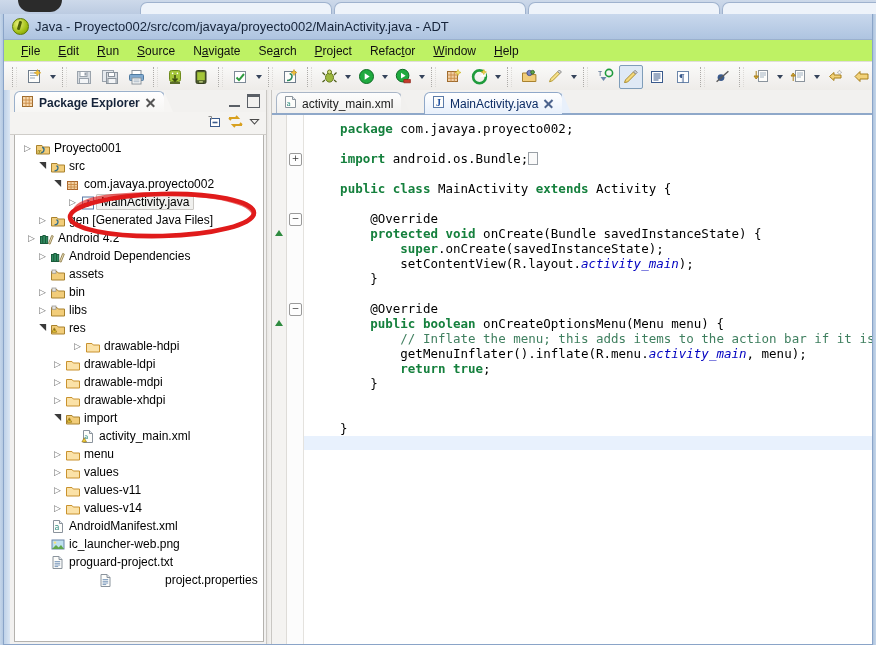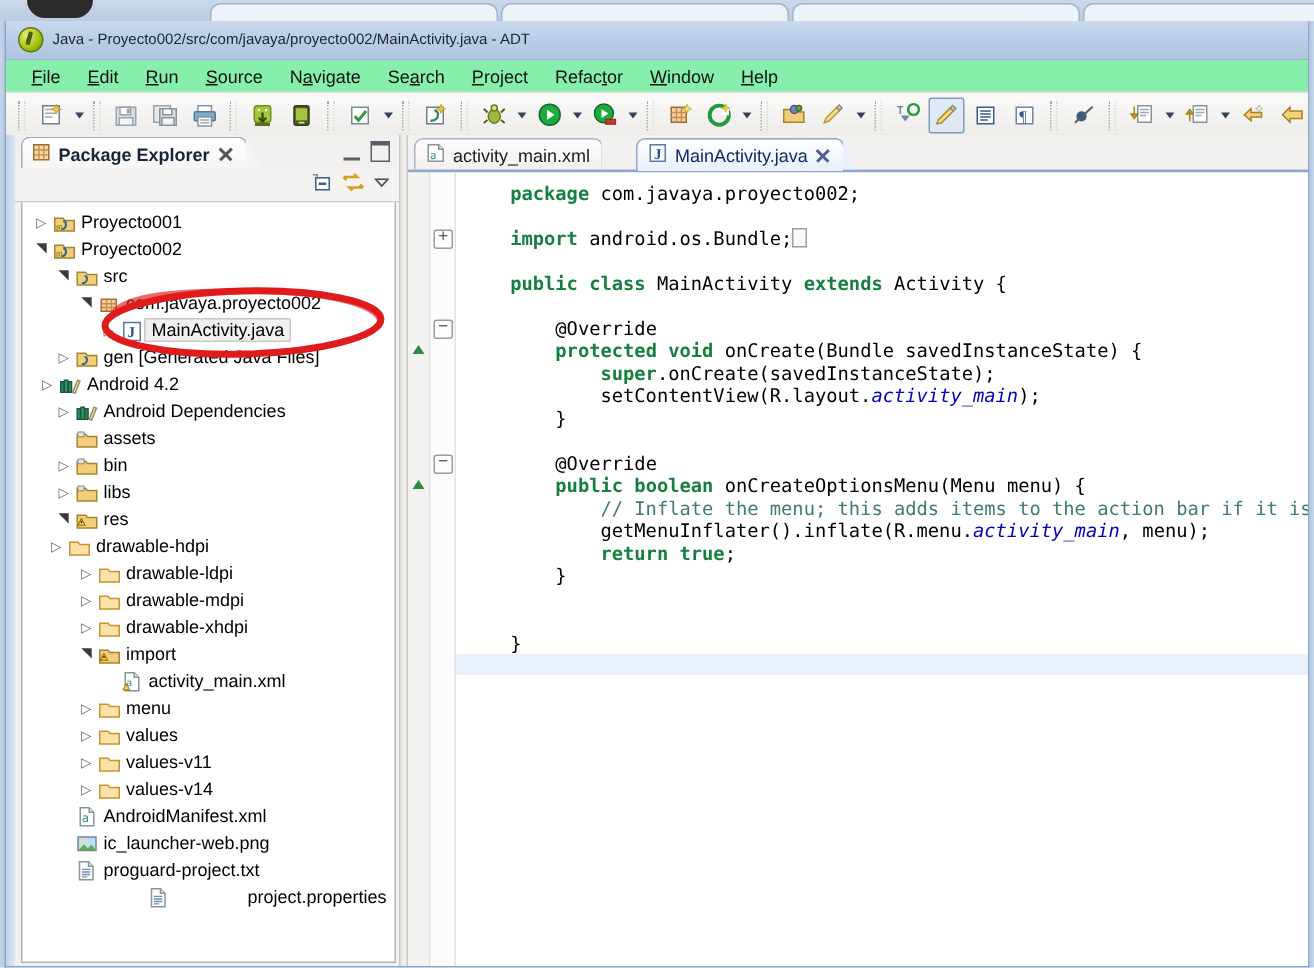--- a/index.html
+++ b/index.html
@@ -65,27 +65,27 @@
     border: 1px solid #5d7806;
     margin-right: 6px;
     position: relative; flex: none;
   }
   #app-icon::after {
     content: ""; position: absolute; left: 5px; top: 2px;
     width: 3px; height: 9px; background: #4c5f05; border-radius: 1px;
     transform: rotate(16deg);
   }
   #title-text {
-    font-size: 10px; color: #16243a; white-space: nowrap;
+    font-size: 13px; color: #16243a; white-space: nowrap;
   }
 
   
   #menubar {
     height: 21px;
-    background: #86efac;
+    background: #bef264;
     display: flex; align-items: center;
     padding-left: 8px;
     border-bottom: 1px solid #e0dedb;
     text-align: center;
   }
   .menu-item {
     padding: 2px 9px; font-size: 12px; color: #111; cursor: default;
     white-space: nowrap;
   }
   .menu-item u { text-decoration: underline; }
@@ -587,32 +587,20 @@
             <span class="tree-icon">
               <svg width="16" height="15" viewBox="0 0 16 15">
                 <path d="M1.5 13V4.5h5.5L8.3 6h6.2V13z" fill="#f2cd7a" stroke="#a9822e"></path>
                 <path d="M5 12c2.4 0 4-1.3 4-3.4 0-1.3-.8-2.1-1.9-2.1" stroke="#2e6b8b" stroke-width="1.4" fill="none"></path>
                 <path d="M3 9.5h3v3h-3z" fill="#f2e07a" stroke="#9a8a2e" stroke-width=".7"></path>
                 <path d="M4.5 10.2v1.5" stroke="#8a6a10" stroke-width=".9"></path>
               </svg>
             </span>
             <span class="tree-label">Proyecto001</span>
           </div>
-          <div class="tree-row" style="padding-left: 6px;">
-            <span class="twisty open"></span>
-            <span class="tree-icon">
-              <svg width="16" height="15" viewBox="0 0 16 15">
-                <path d="M1.5 13V4.5h5.5L8.3 6h6.2V13z" fill="#f2cd7a" stroke="#a9822e"></path>
-                <path d="M5 12c2.4 0 4-1.3 4-3.4 0-1.3-.8-2.1-1.9-2.1" stroke="#2e6b8b" stroke-width="1.4" fill="none"></path>
-                <path d="M3 9.5h3v3h-3z" fill="#f2e07a" stroke="#9a8a2e" stroke-width=".7"></path>
-                <path d="M4.5 10.2v1.5" stroke="#8a6a10" stroke-width=".9"></path>
-              </svg>
-            </span>
-            <span class="tree-label">Proyecto002</span>
-          </div>
           <div class="tree-row" style="padding-left: 21px;">
             <span class="twisty open"></span>
             <span class="tree-icon">
               <svg width="16" height="15" viewBox="0 0 16 15">
                 <path d="M1.5 13V4.5h5.5L8.3 6h6.2V13z" fill="#f2cd7a" stroke="#a9822e"></path>
                 <path d="M4.5 11.8c2.1 0 3.5-1.2 3.5-3 0-1.1-.7-1.8-1.6-1.8" stroke="#2e6b8b" stroke-width="1.3" fill="none"></path>
               </svg>
             </span>
             <span class="tree-label">src</span>
           </div>
@@ -704,21 +692,21 @@
             <span class="twisty open"></span>
             <span class="tree-icon">
               <svg width="16" height="15" viewBox="0 0 16 15">
                 <path d="M1.5 13V4.5h5.5L8.3 6h6.2V13z" fill="#f2cd7a" stroke="#a9822e"></path>
                 <path d="M4.3 6.8l2.4 4.4H1.9z" fill="#f4d23a" stroke="#8a6a10" stroke-width=".7"></path>
                 <path d="M4.3 8.3v1.3" stroke="#3a2a00" stroke-width=".9"></path>
               </svg>
             </span>
             <span class="tree-label">res</span>
           </div>
-          <div class="tree-row" style="padding-left: 16px;">
+          <div class="tree-row" style="padding-left: 56px;">
             <span class="twisty closed"></span>
             <span class="tree-icon">
               <svg width="16" height="15" viewBox="0 0 16 15">
                 <path d="M1.5 13V4.5h5.5L8.3 6h6.2V13z" fill="#fbe2a8" stroke="#c9922e"></path>
               </svg>
             </span>
             <span class="tree-label">drawable-hdpi</span>
           </div>
           <div class="tree-row" style="padding-left: 36px;">
             <span class="twisty closed"></span>

